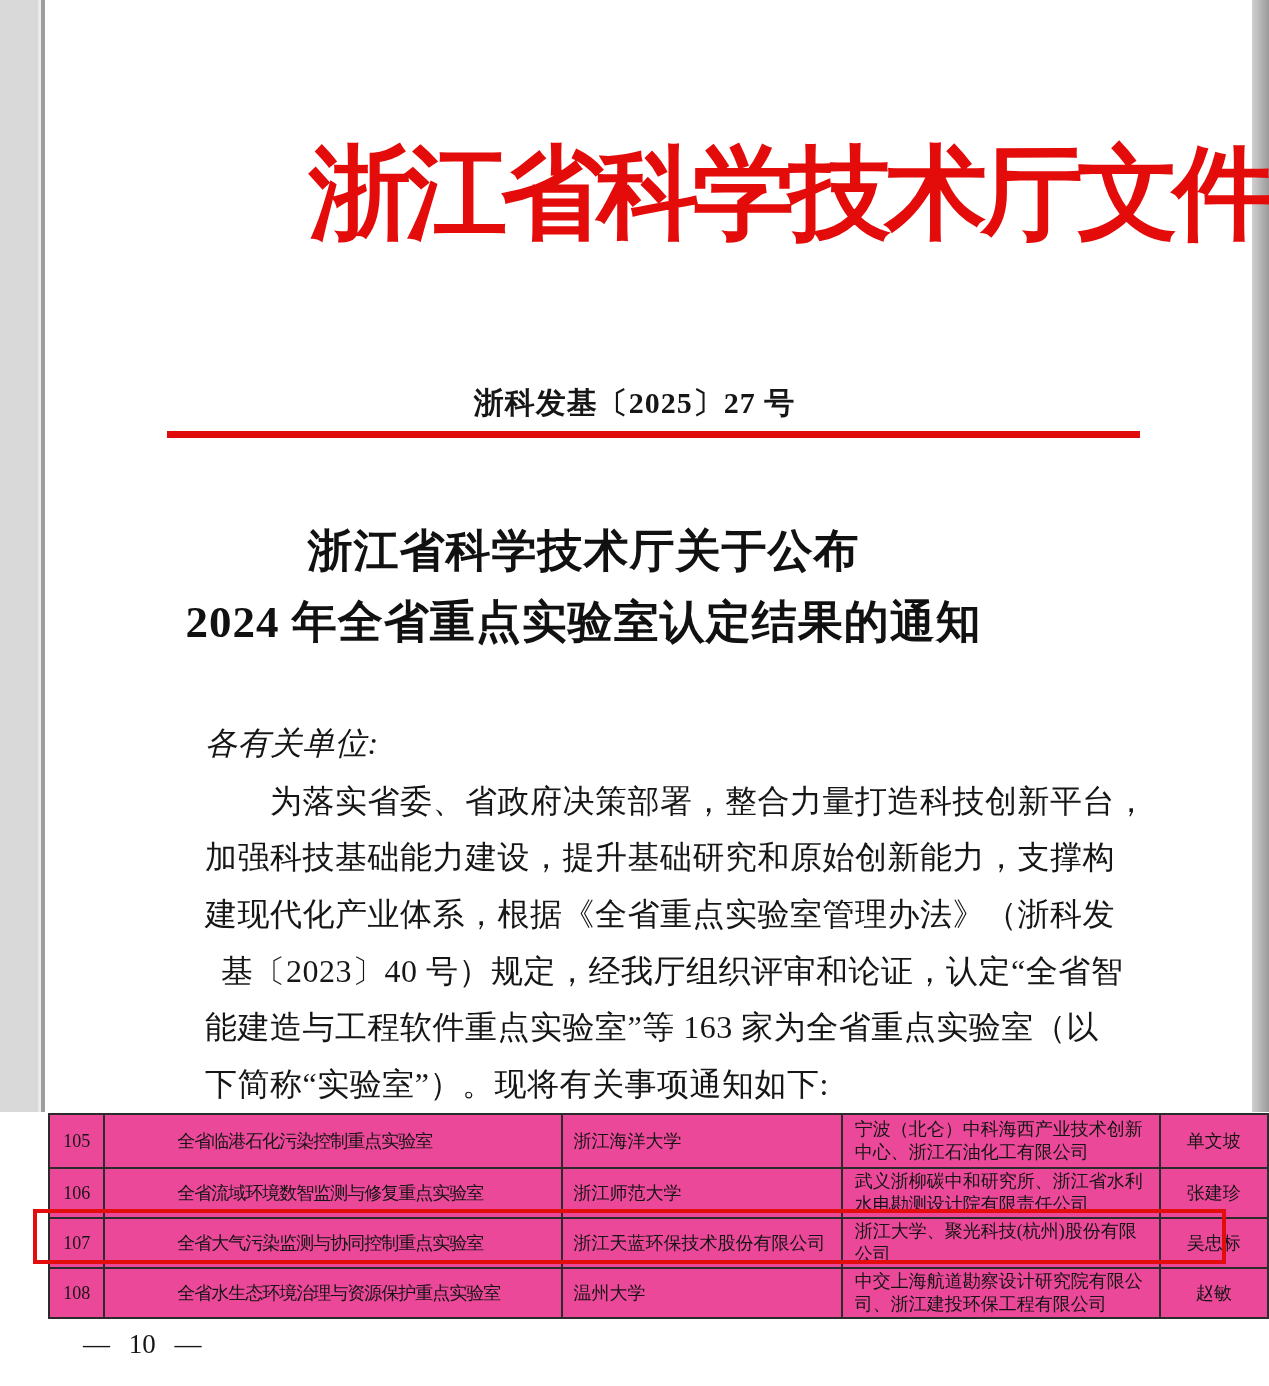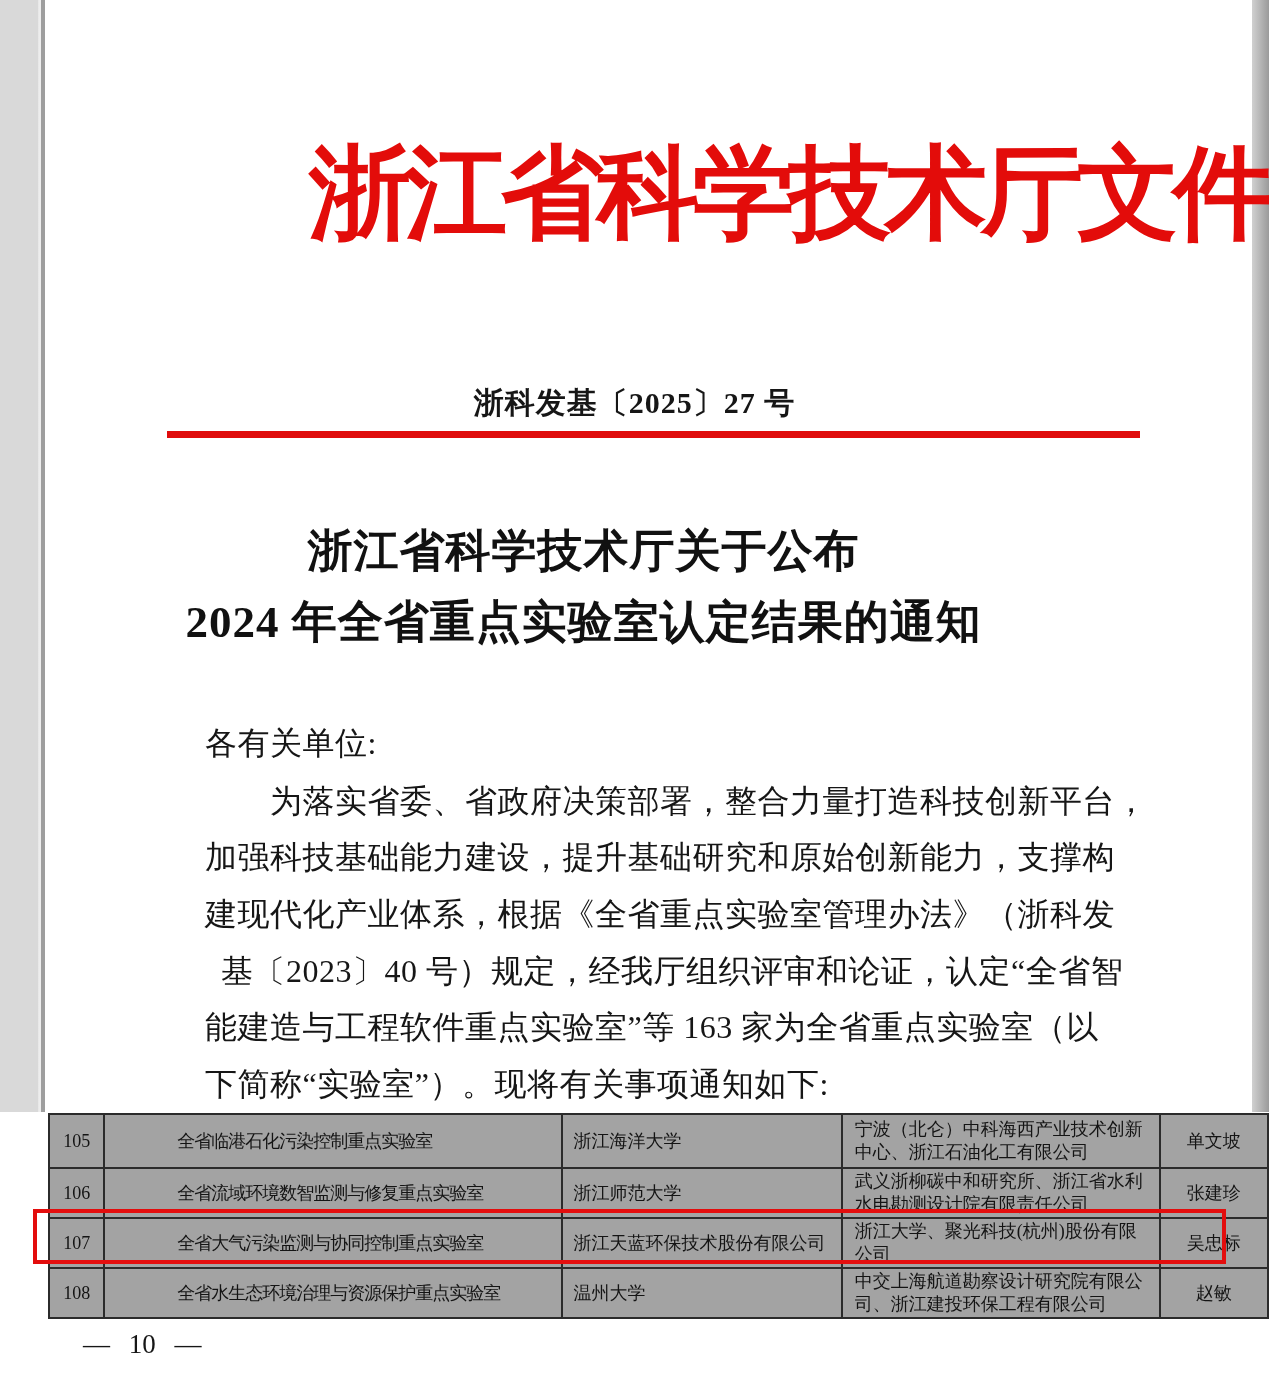--- a/index.html
+++ b/index.html
@@ -32,31 +32,31 @@
   .notice-line{
     position:absolute;left:0;width:1167px;text-align:center;font-weight:bold;
     font-size:45px;letter-spacing:1px;color:#111;white-space:nowrap;
   }
   .notice-1{top:521px;}
   .notice-2{top:592px;}
   
   .body-line{
     position:absolute;font-size:32px;letter-spacing:0.5px;color:#161616;white-space:nowrap;
   }
-  .salutation{left:205px;top:722px;}
+  .salutation{left:205px;top:722px;font-style:italic;}
   .pline-0{left:270px;top:780px;}
   .pline-1{left:205px;top:836px;}
   .pline-2{left:205px;top:893px;}
   .pline-3{left:205px;top:950px;margin-left:16px;}
   .pline-4{left:205px;top:1006px;}
   .pline-5{left:205px;top:1063px;}
   
   .results-table{
     position:absolute;left:48px;top:1113px;border-collapse:collapse;table-layout:fixed;
-    background:#a3a3a3;
+    background:#ec4899;
   }
   .results-table td{
     border:2px solid #2b2b2b;font-size:18px;color:#141414;vertical-align:middle;
     overflow:hidden;padding:0;
   }
   .c-no{width:55px;text-align:center;font-size:23px;}
   .c-lab{width:407px;padding-left:72px !important;letter-spacing:-1px;}
   .c-host{width:283px;padding-left:10px !important;border-radius:24px;}
   .c-partners{width:312px;padding:1px 8px 1px 12px !important;line-height:23px;}
   .c-dir{width:112px;text-align:center;}

